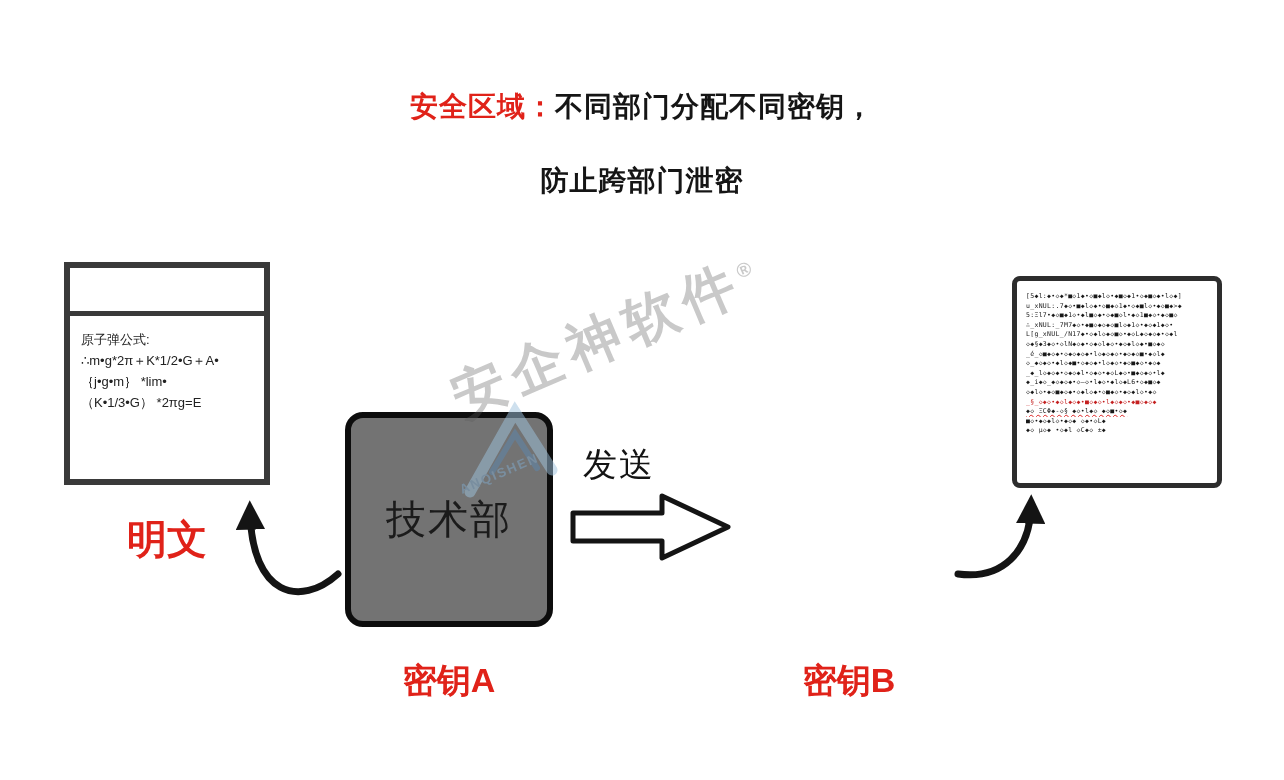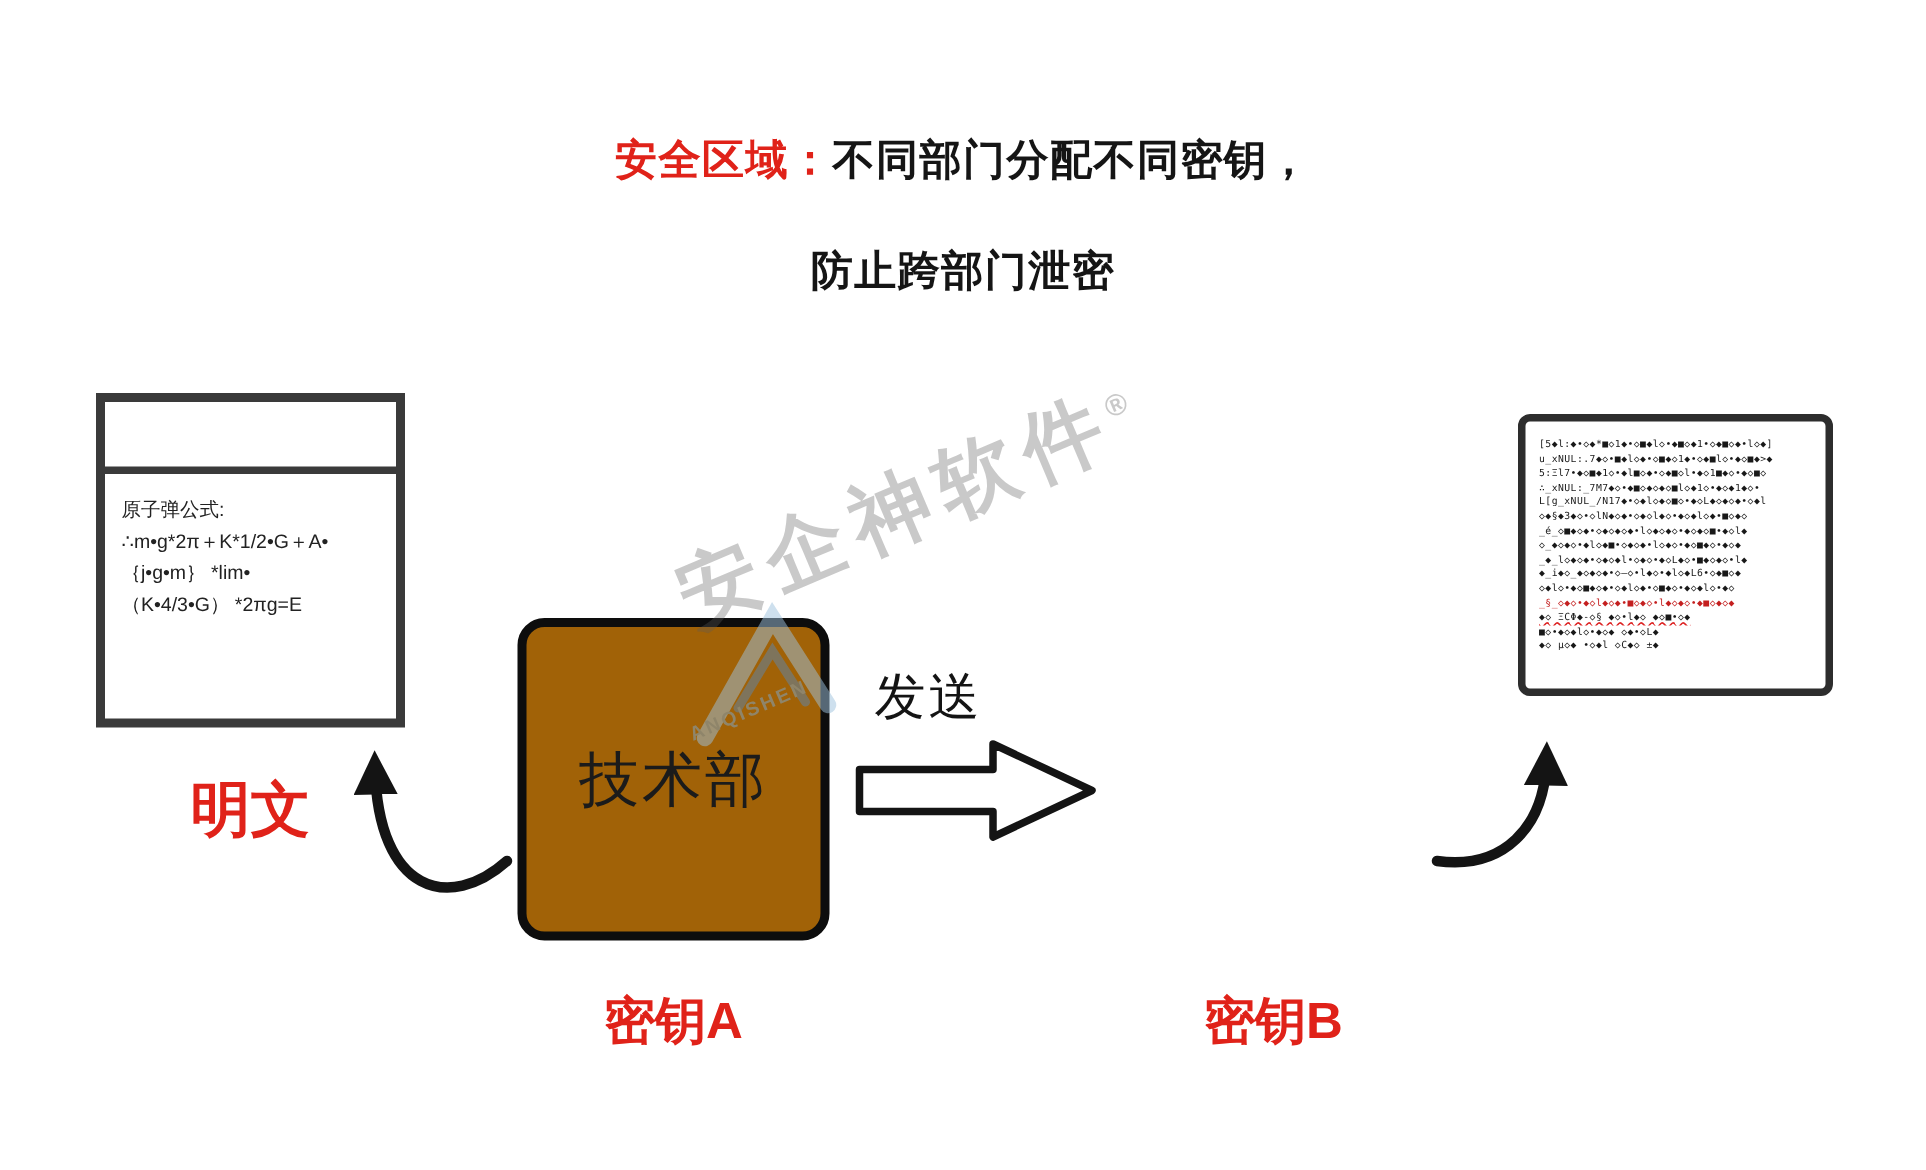--- a/index.html
+++ b/index.html
@@ -15,31 +15,31 @@
            font-size:28px; font-weight:700; line-height:74px; letter-spacing:1px; color:#151515; }
   .title .hl { color:var(--accent); }
 
   
   .doc { position:absolute; background:#fff; }
   .pdoc { left:64px; top:262px; width:206px; height:223px;
           border:6px solid #3a3a3a; border-radius:0; }
   .pdoc-header { height:48px; border-bottom:5px solid #3a3a3a; }
   .pdoc-body { padding:13px 11px; font-size:13px; line-height:21px; color:#222; }
 
-  .gdoc { left:1012px; top:276px; width:210px; height:188px;
+  .gdoc { left:1012px; top:276px; width:210px; height:212px;
           border:5px solid #2d2d2d; border-radius:8px; padding:11px 9px; overflow:hidden; }
   .gdoc-body { font-size:6.5px; line-height:9.6px; letter-spacing:0.3px; color:#181818;
                font-family:"DejaVu Sans Mono","Liberation Mono",monospace; }
   .g-line { white-space:nowrap; overflow:hidden; }
   .g-red { color:#c41f1f; }
   .g-squiggle { text-decoration:underline wavy #d22; text-decoration-thickness:1px; }
 
   
   .dept-box { position:absolute; width:208px; height:215px; border:6px solid #0d0d0d;
-              border-radius:18px; background:#a16207; display:flex; align-items:center; justify-content:center;
+              border-radius:18px; background:#737373; display:flex; align-items:center; justify-content:center;
               font-size:40px; font-weight:500; letter-spacing:2px; color:#1b1b1b; }
   .dept-box.tech  { left:345px; top:412px; }
   .dept-box.sales { left:745px; top:412px; }
 
   
   .lbl { position:absolute; text-align:center; }
   .lbl-plaintext { left:64px;  top:512px; width:206px; font-size:40px; font-weight:600; color:var(--accent); }
   .lbl-garbled   { left:1012px; top:514px; width:210px; font-size:38px; font-weight:600; color:var(--accent); }
   .lbl-key       { font-size:34px; font-weight:700; color:var(--accent); }
   .lbl-key-a { left:345px; top:658px; width:208px; }
@@ -74,21 +74,21 @@
     <div><span class="hl">安全区域：</span><span>不同部门分配不同密钥，</span></div>
     <div>防止跨部门泄密</div>
   </div>
 
   <div class="doc pdoc">
     <div class="pdoc-header"></div>
     <div class="pdoc-body">
       <div>原子弹公式:</div>
       <div>∴m•g*2π＋K*1/2•G＋A•</div>
       <div>｛j•g•m｝ *lim•</div>
-      <div>（K•4/3•G） *2πg=E</div>
+      <div>（K•1/3•G） *2πg=E</div>
     </div>
   </div>
   <div class="lbl lbl-plaintext">明文</div>
 
   <div class="dept-box tech">
     <span>技术部</span>
   </div>
   <div class="lbl lbl-key lbl-key-a">密钥A</div>
 
   <div class="lbl lbl-send">发送</div>

